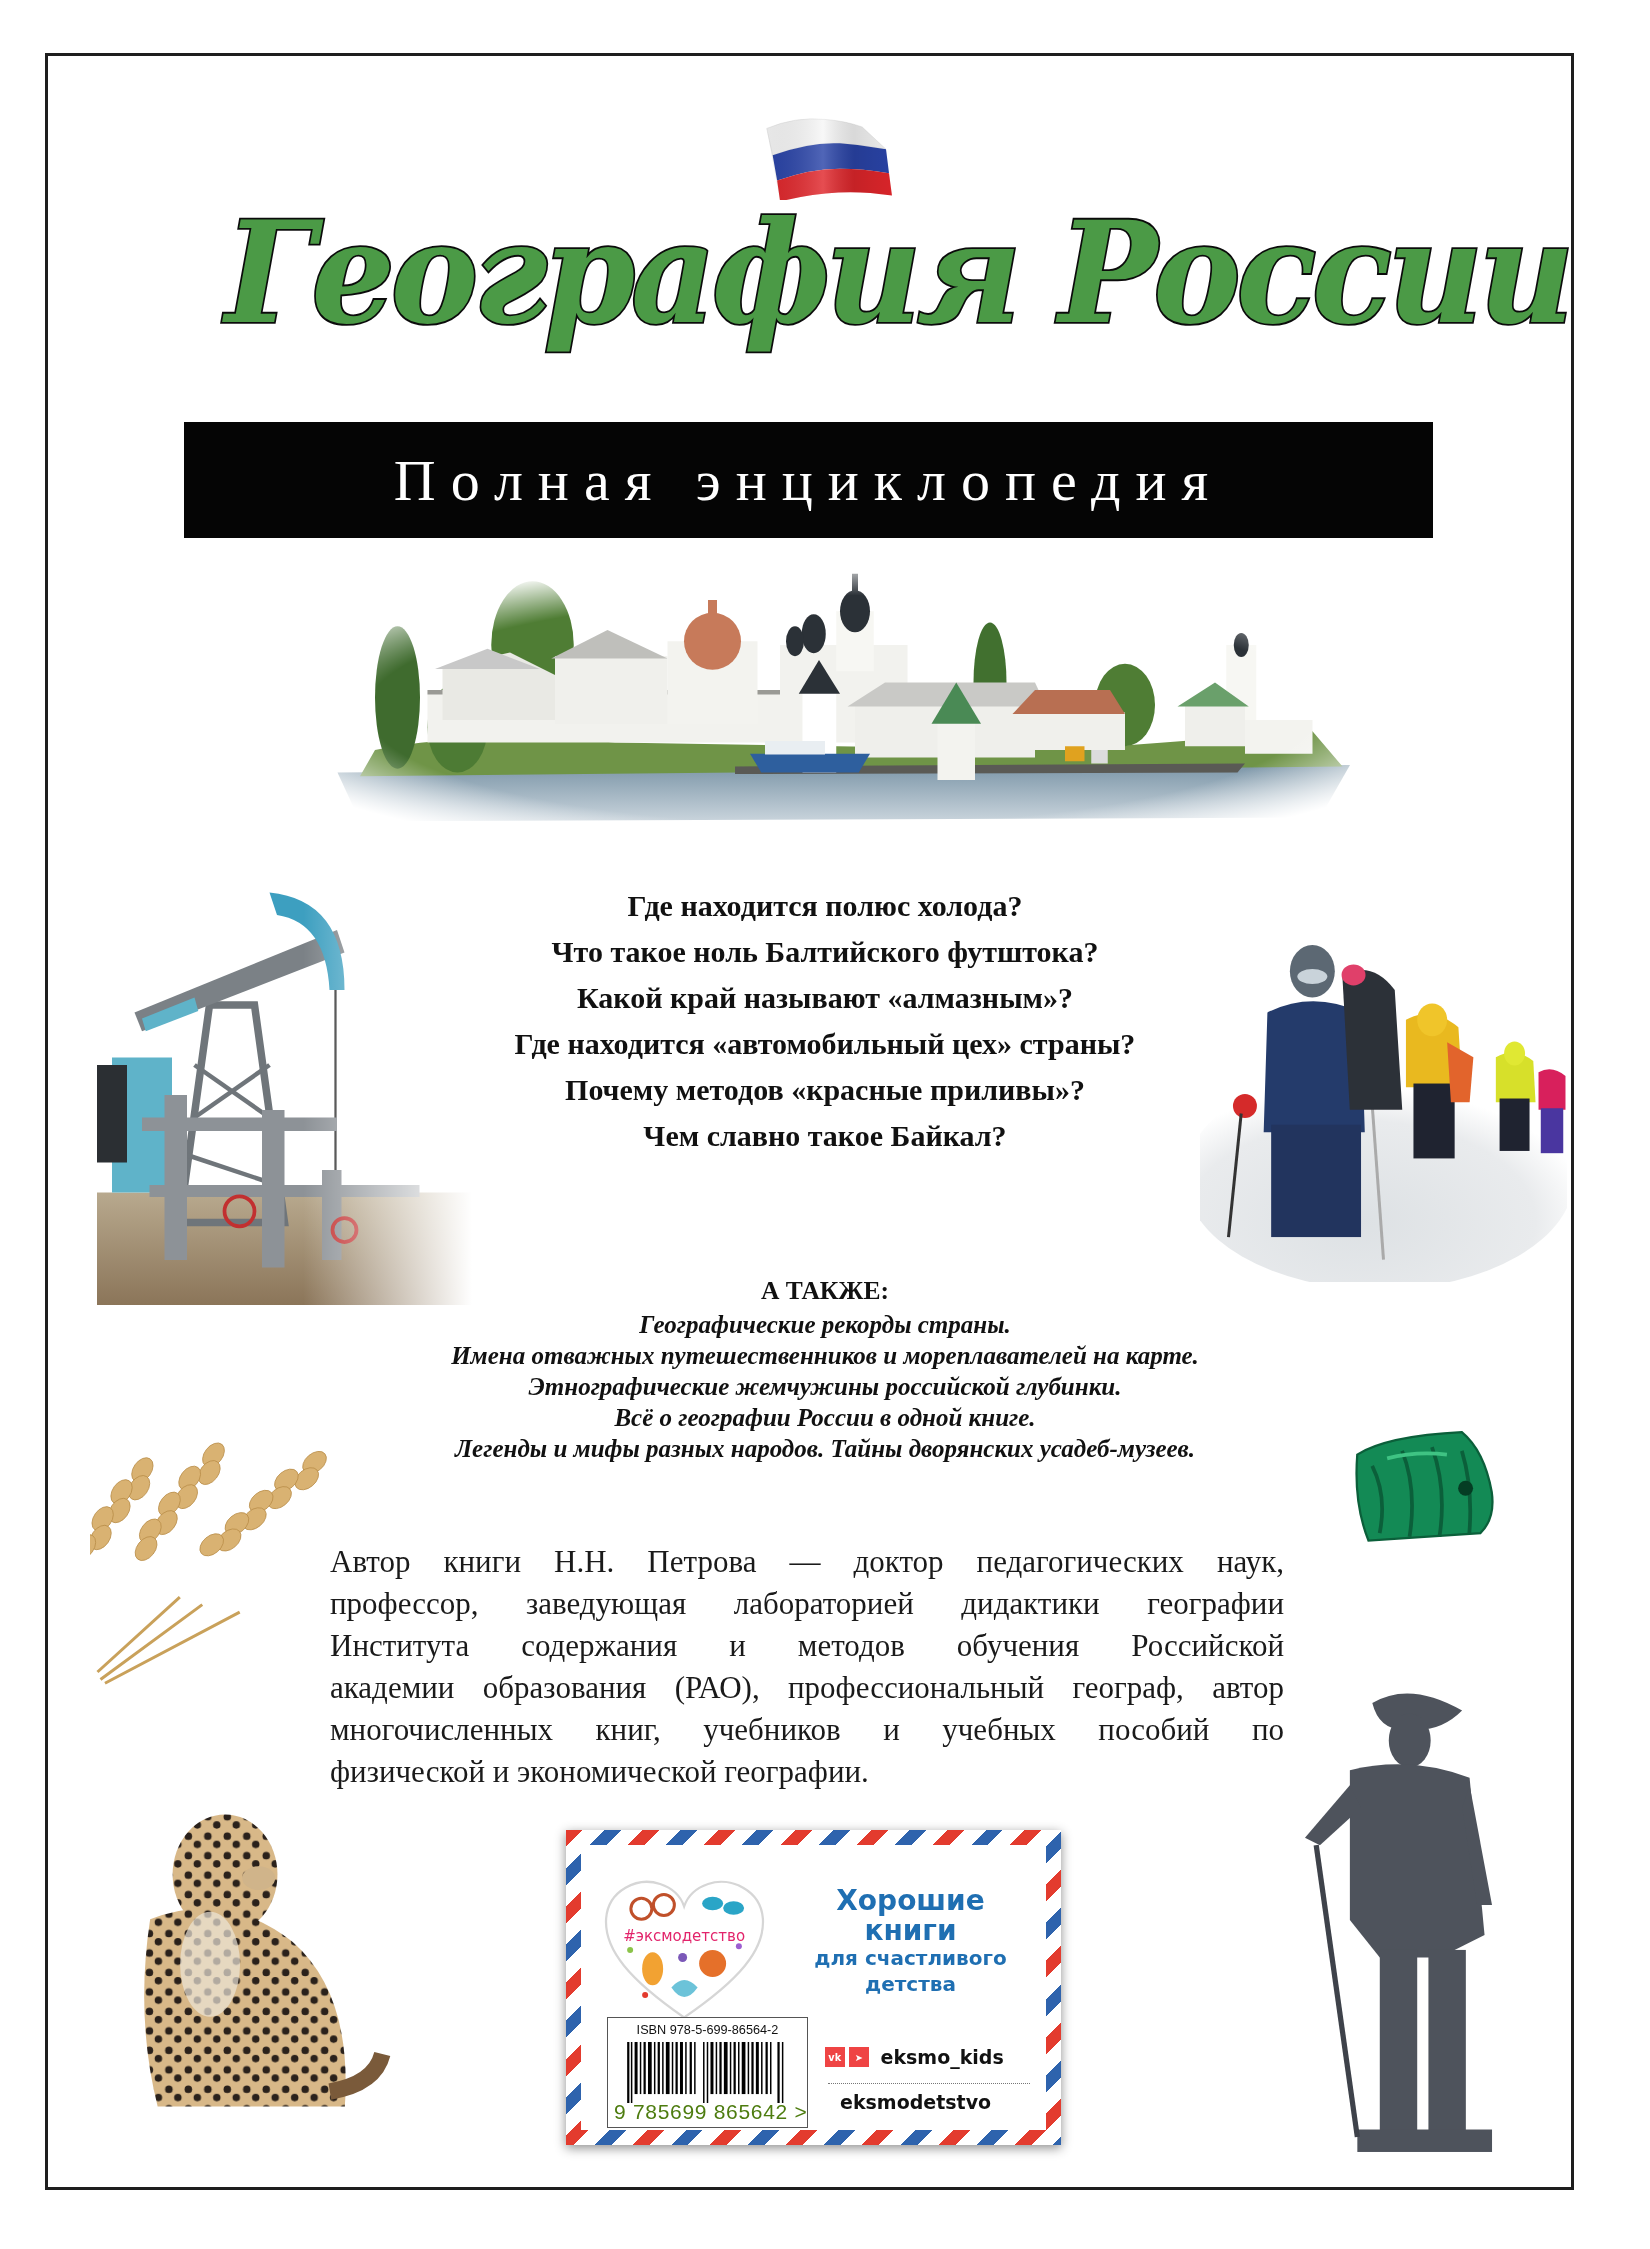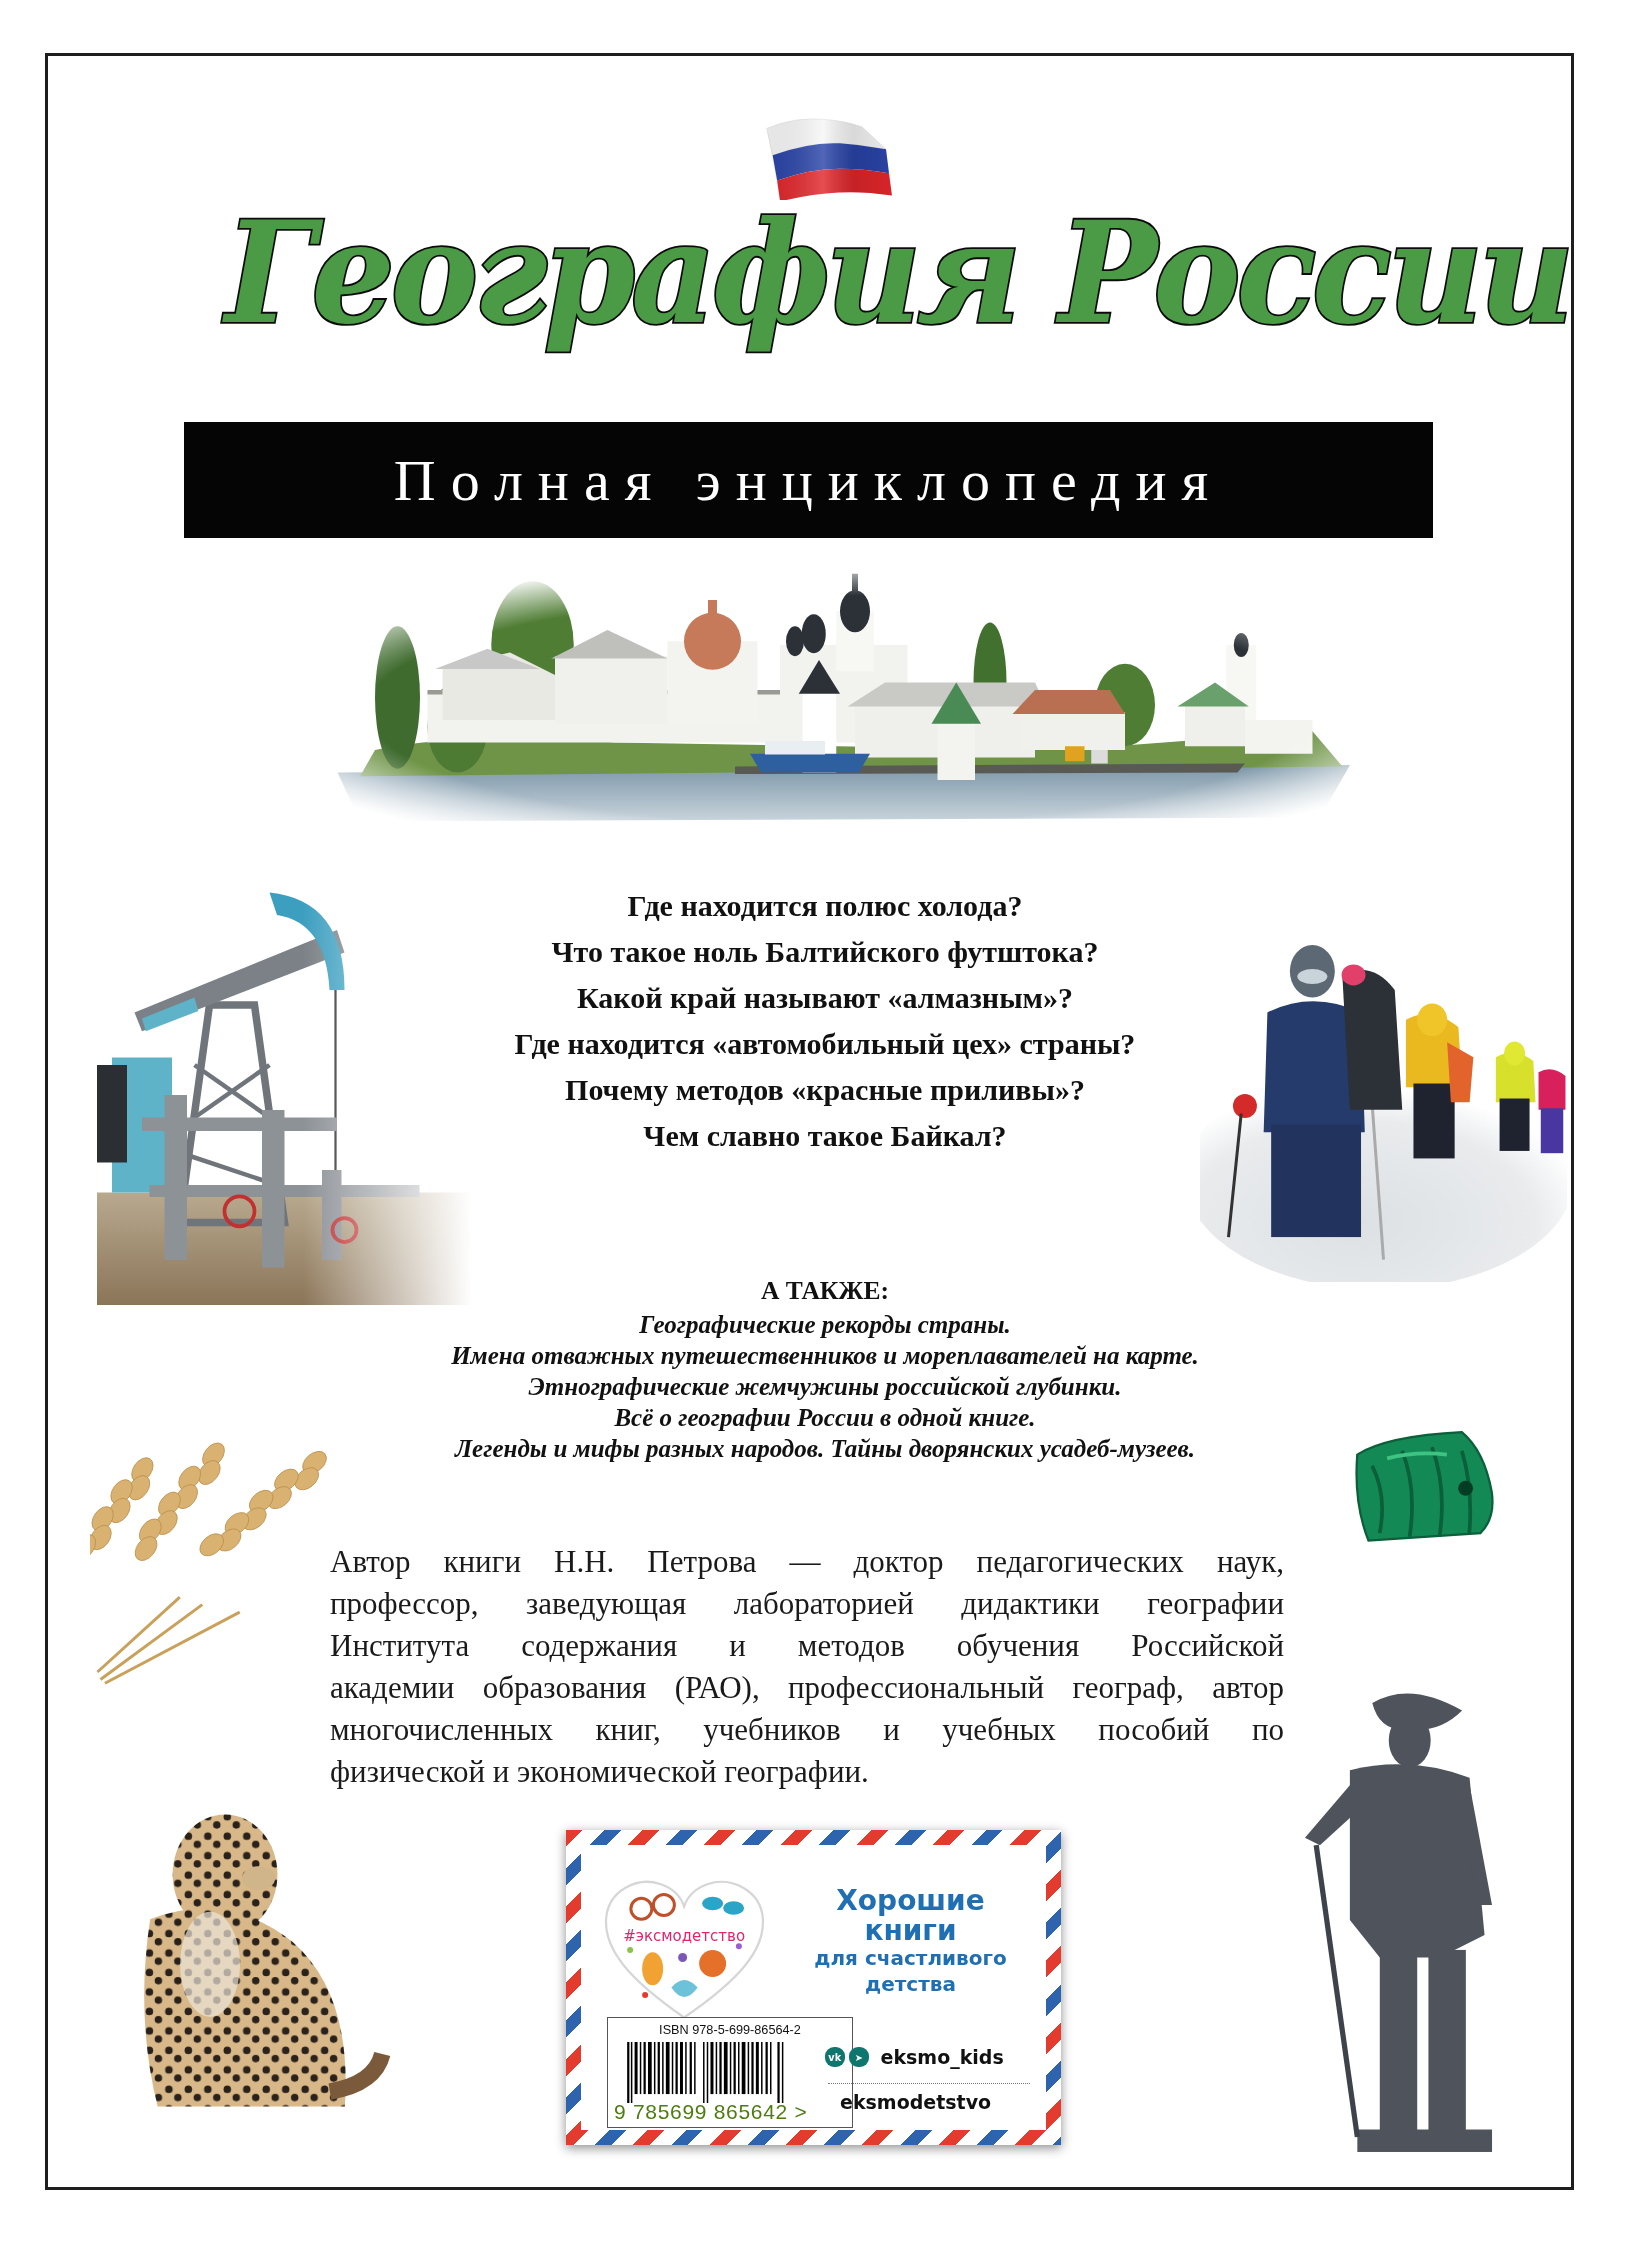--- a/index.html
+++ b/index.html
@@ -50,26 +50,26 @@
   .card { left: 566px; top: 1830px; width: 495px; height: 315px; background: #fff; box-shadow: 0 3px 10.5px rgba(0,0,0,0.45); }
   .card-stripes { position: absolute; inset: 0;
     background:
       repeating-linear-gradient(135deg, #e33b2e 0 12px, #ffffff 12px 27px, #2e63ad 27px 39px, #ffffff 39px 54px);
   }
   .card-inner { position: absolute; left: 15px; top: 15px; right: 15px; bottom: 15px; background: #ffffff; }
   .heart { position: absolute; left: 19px; top: 30px; width: 169px; height: 150px; }
   .slogan { position: absolute; left: 217px; top: 41px; width: 225px; text-align: center; color: #1f6fb2; font-family: "DejaVu Sans", sans-serif; font-weight: bold; }
   .slogan .big { font-size: 28px; line-height: 30px; }
   .slogan .small { font-size: 20px; line-height: 25.5px; }
-  .isbn-box { position: absolute; left: 26px; top: 172px; width: 199px; height: 109px; border: 1.1px solid #555; background: #fff; padding-left: 45px; }
+  .isbn-box { position: absolute; left: 26px; top: 172px; width: 199px; height: 109px; border: 1.1px solid #555; background: #fff; }
   .isbn-text { position: absolute; left: 0; right: 0; top: 4.5px; text-align: center; font-family: "Liberation Sans", sans-serif; font-size: 12.7px; color: #111; }
   .barcode { position: absolute; left: 16.5px; top: 24px; width: 165px; height: 61px; }
   .ean-digits { position: absolute; left: 6px; right: 4.5px; bottom: 3px; font-family: "Liberation Sans", sans-serif; font-size: 21px; color: #4d7c0f; letter-spacing: 0.7px; white-space: nowrap; }
   .social { position: absolute; left: 244px; top: 201px; display: flex; align-items: center; gap: 4.5px; }
-  .soc-icon { width: 19.5px; height: 19.5px; border-radius: 9px; background: #0f766e; color: #fff; font-family: "DejaVu Sans", sans-serif; font-weight: bold; font-size: 9.7px; display: flex; align-items: center; justify-content: center; }
+  .soc-icon { width: 19.5px; height: 19.5px; border-radius: 0; background: #ef4444; color: #fff; font-family: "DejaVu Sans", sans-serif; font-weight: bold; font-size: 9.7px; display: flex; align-items: center; justify-content: center; }
   .soc-handle { font-family: "DejaVu Sans", sans-serif; font-weight: bold; font-size: 19px; color: #111; margin-left: 7.5px; }
   .dots { position: absolute; left: 247px; top: 238px; width: 202px; border-top: 1.5px dotted #777; }
   .soc-handle2 { position: absolute; left: 259px; top: 246px; font-family: "DejaVu Sans", sans-serif; font-weight: bold; font-size: 19px; color: #111; }
 </style>
 </head>
 <body>
 
 <div class="frame"></div>
 
 <div class="abs flag">

